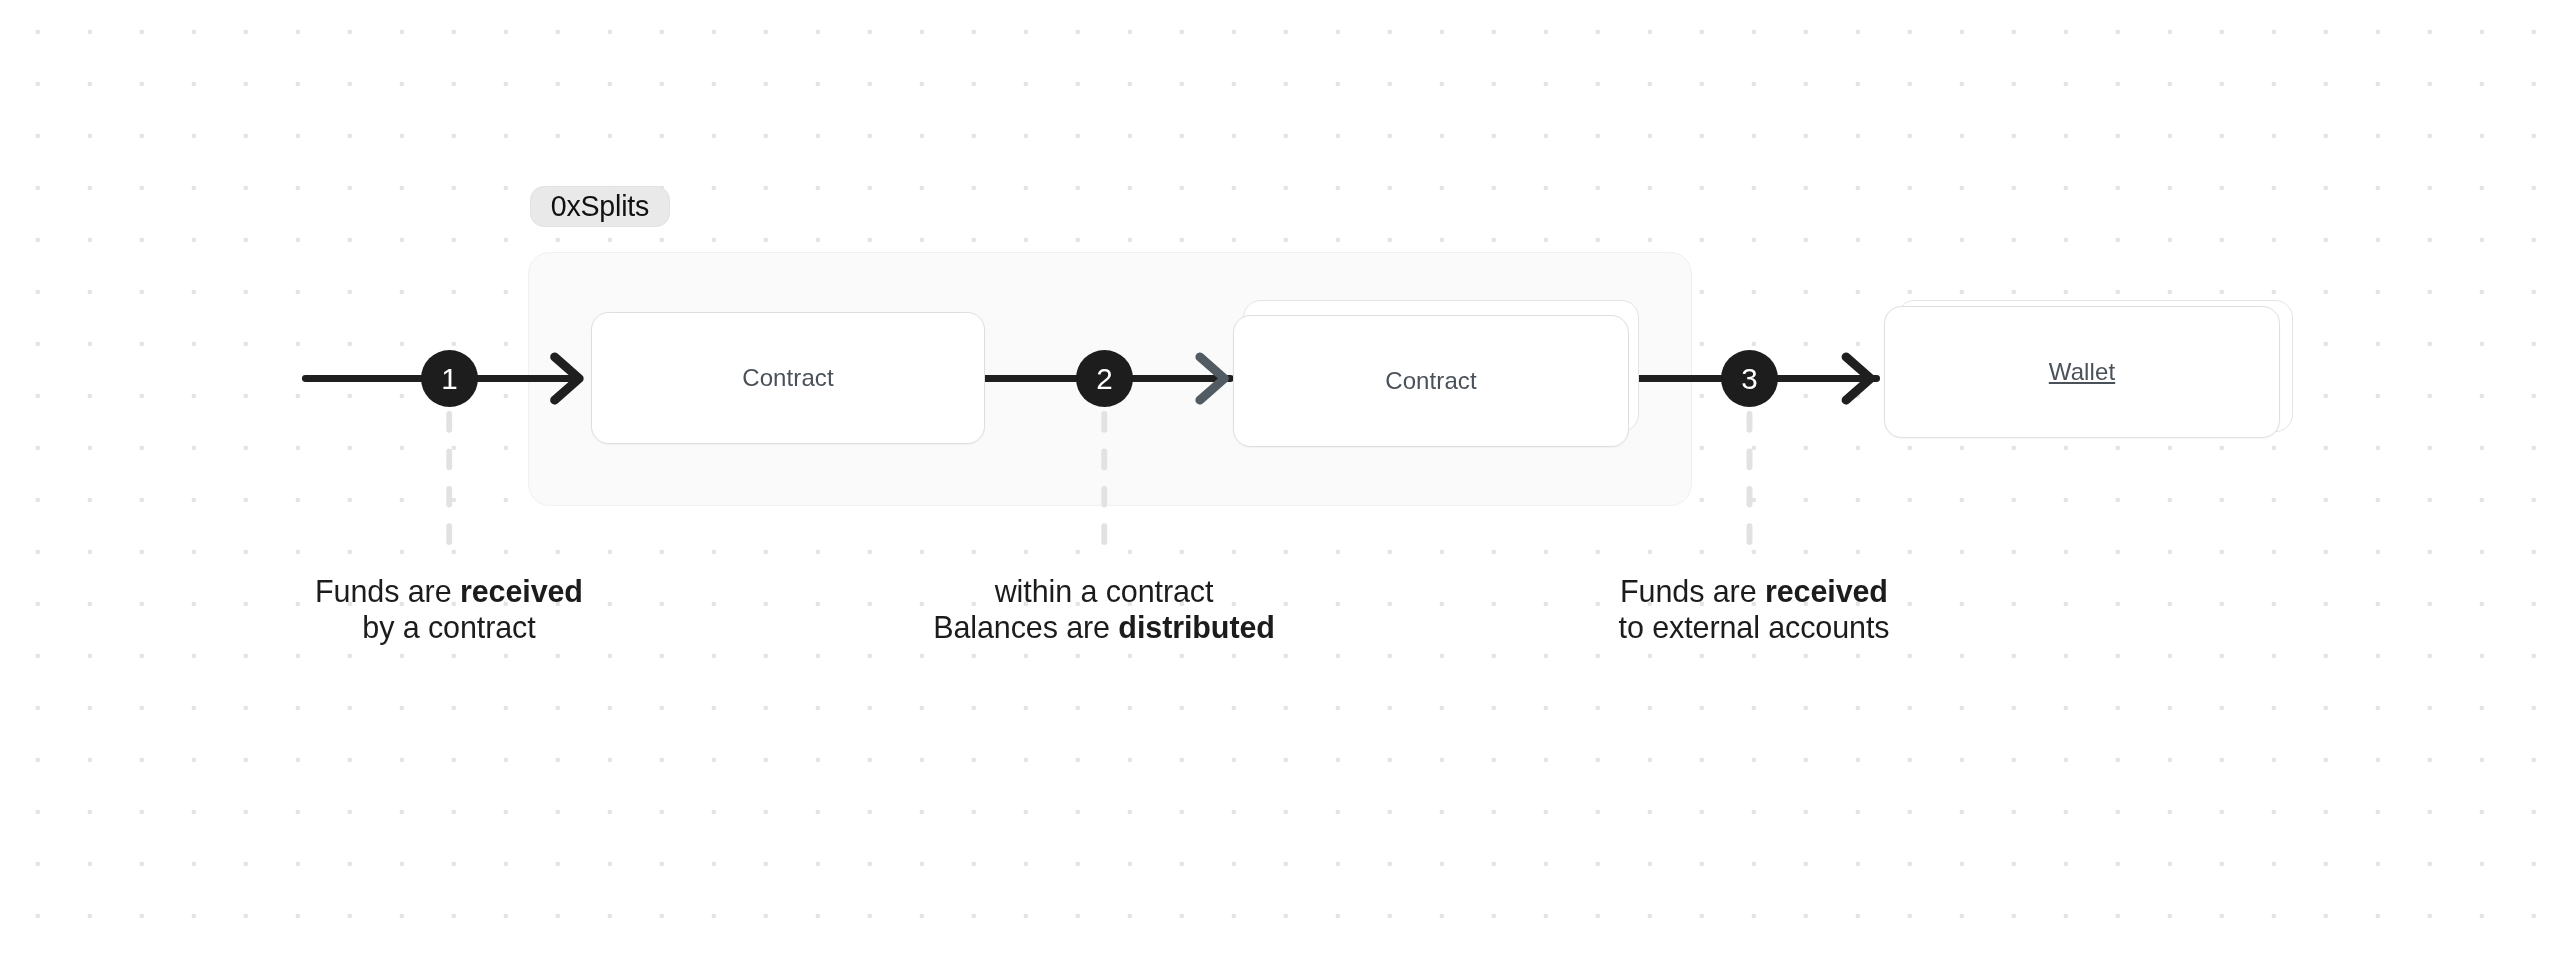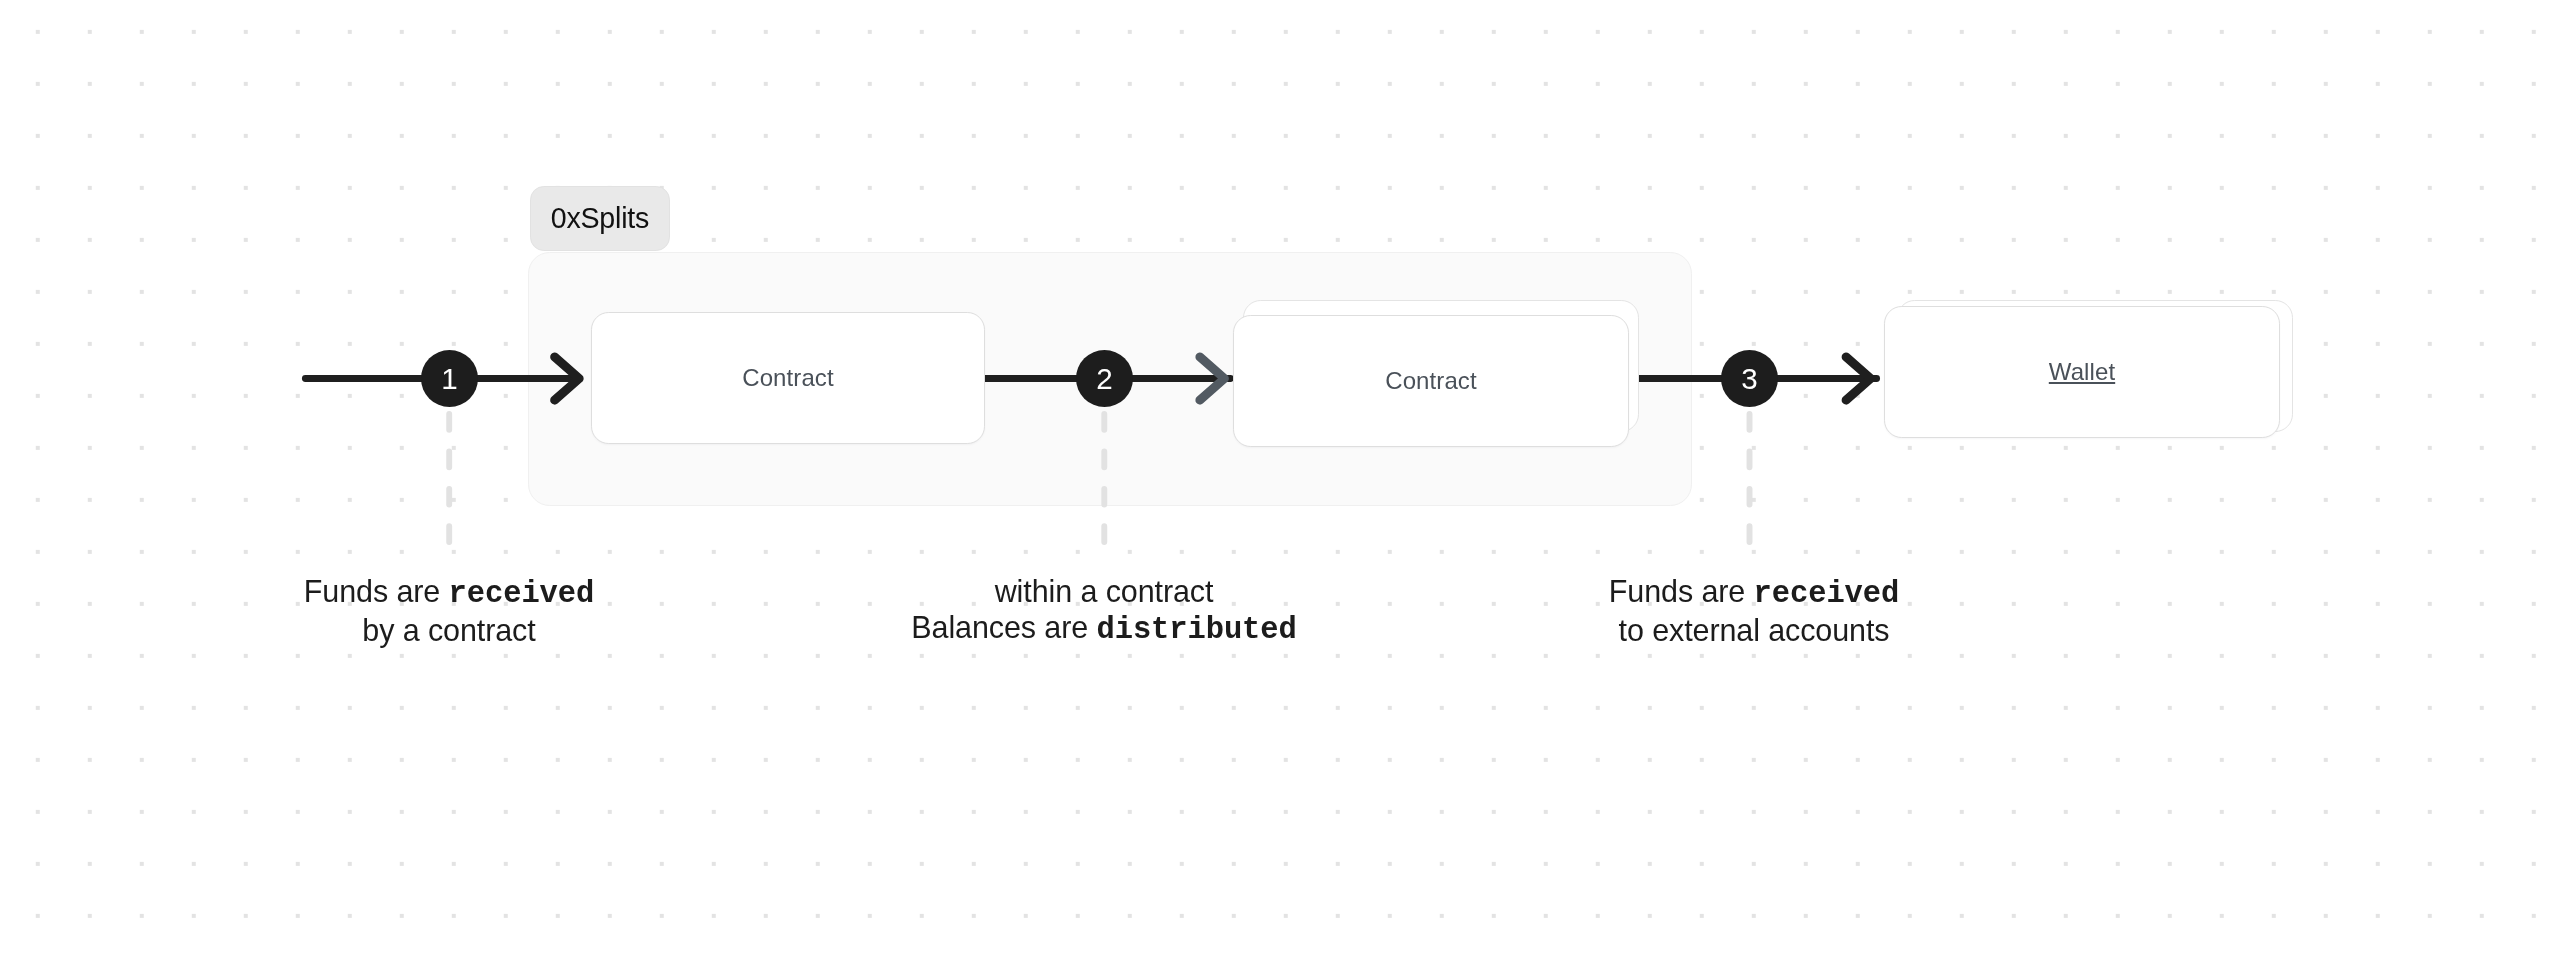--- a/index.html
+++ b/index.html
@@ -36,21 +36,21 @@
     height: 254px;
     background: #fafafa;
     border: 1px solid #f0f0f0;
     border-radius: 21.7px;
   }
 
   .group-badge {
     position: absolute;
     left: 530px;
     top: 186px;
-    height: 65px;
+    height: 41px;
     padding: 0 19.7px;
     display: flex;
     align-items: center;
     background: #e9e9e9;
     border: 1px solid #e2e2e2;
     border-radius: 13.8px;
     font-size: 28.6px;
     color: #111111;
     letter-spacing: -0.2px;
     white-space: nowrap;
@@ -128,21 +128,21 @@
   .caption {
     position: absolute;
     width: 552px;
     text-align: center;
     font-size: 30.5px;
     line-height: 1.18;
     color: #1c1c1c;
     letter-spacing: -0.1px;
   }
   .caption .line { display: block; }
-  .caption b { font-weight: 700; font-family: Liberation Mono, monospace; }
+  .caption b { font-weight: 700; }
 
   #caption-1 { left: 173px;  top: 574px; }
   #caption-2 { left: 828px;  top: 574px; }
   #caption-3 { left: 1478px; top: 574px; }
 </style>
 </head>
 <body>
 
 <div id="diagram-canvas">
 

